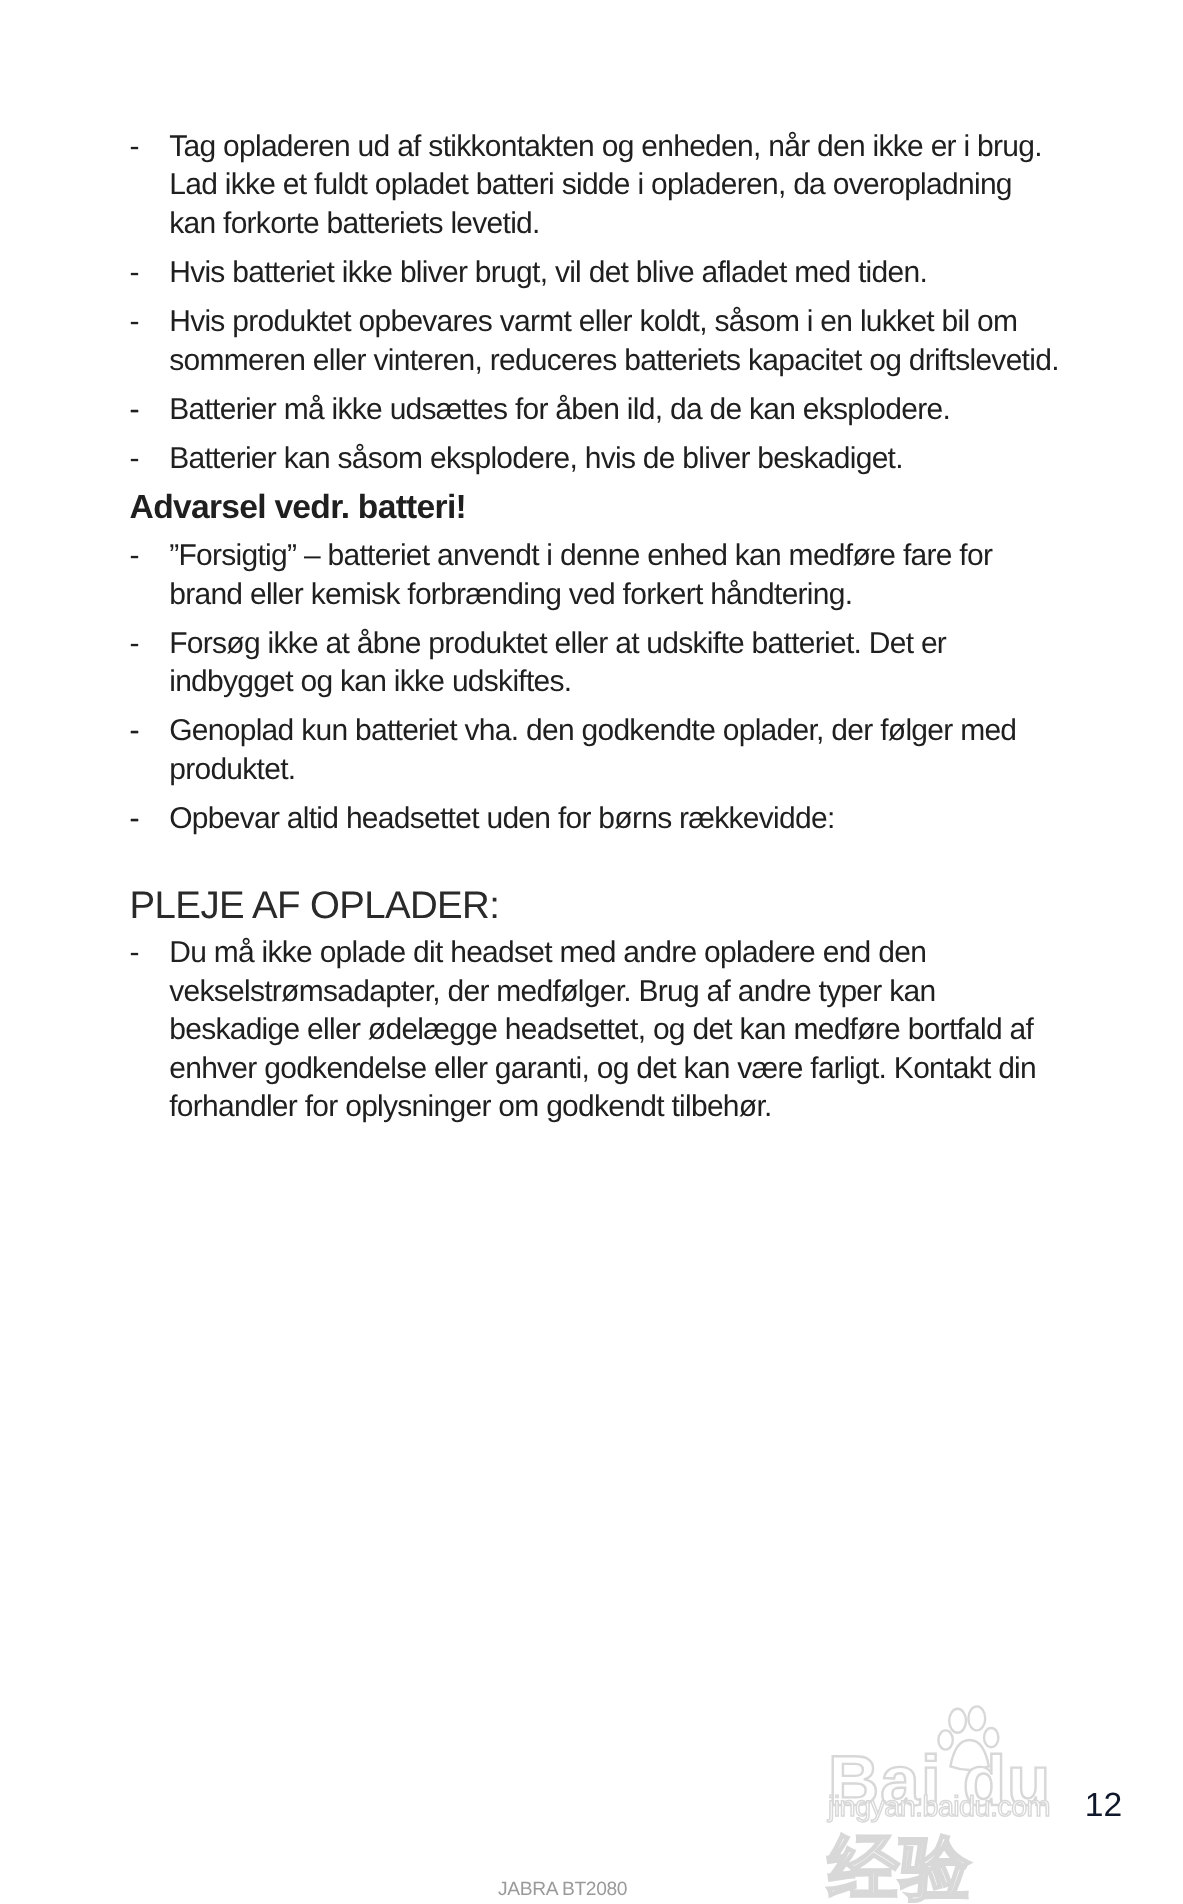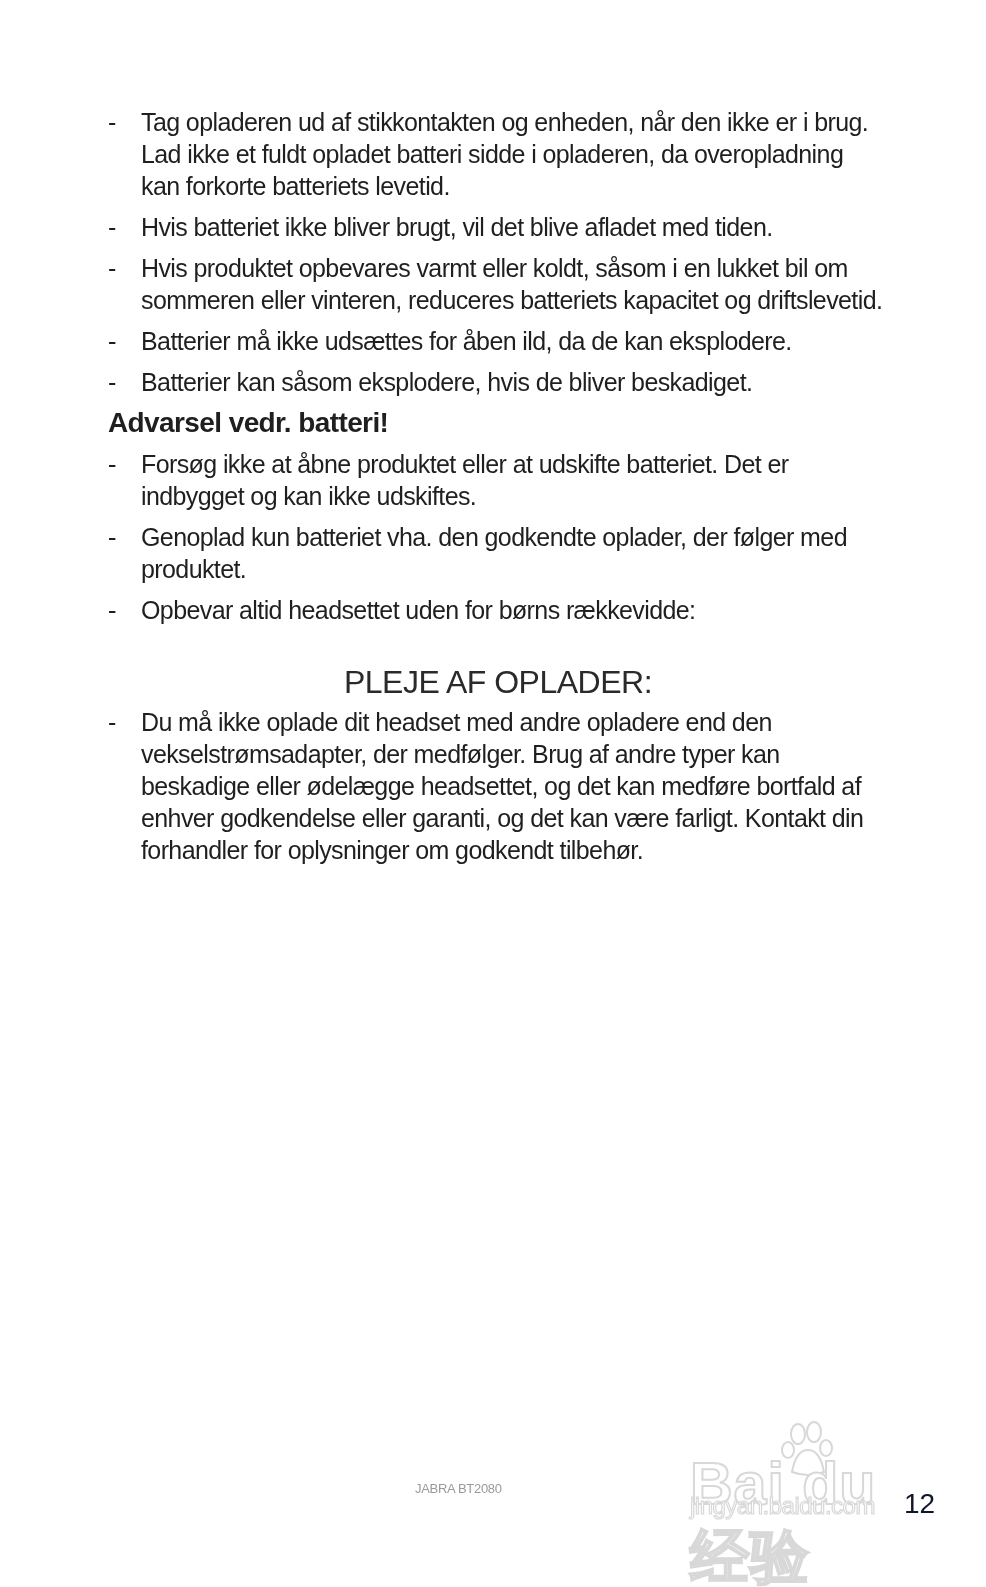--- a/index.html
+++ b/index.html
@@ -47,27 +47,26 @@
       letter-spacing: -0.6px;
       margin: 2px 0 8px 0;
     }
     .section-heading {
       font-size: 32px;
       line-height: 40px;
       font-weight: normal;
       letter-spacing: -0.5px;
       color: #2a2a2a;
       margin: 36px 0 4px 0;
-      text-align: center;
     }
     .footer-title {
       position: absolute;
       left: 415px;
-      top: 1481px;
-      font-size: 13px;
+      top: 1566px;
+      font-size: 16px;
       color: #9a9a9a;
       letter-spacing: -0.3px;
     }
     .page-number {
       position: absolute;
       left: 904px;
       top: 1488px;
       font-size: 28px;
       color: #0f172a;
     }
@@ -118,21 +117,21 @@
     <li><span class="dash">-</span><span>Hvis batteriet ikke bliver brugt, vil det blive afladet med tiden.</span></li>
     <li><span class="dash">-</span><span>Hvis produktet opbevares varmt eller koldt, såsom i en lukket bil om sommeren eller vinteren, reduceres batteriets kapacitet og driftslevetid.</span></li>
     <li><span class="dash">-</span></li>
     <li><span class="dash">-</span><span>Batterier må ikke udsættes for åben ild, da de kan eksplodere.</span></li>
     <li><span class="dash">-</span><span>Batterier kan såsom eksplodere, hvis de bliver beskadiget.</span></li>
   </ul>
 
   <div class="subheading">Advarsel vedr. batteri!</div>
 
   <ul class="bullets">
-    <li><span class="dash">-</span></li>
+    <li><span class="dash">-</span><span>”Forsigtig” – batteriet anvendt i denne enhed kan medføre fare for brand eller kemisk forbrænding ved forkert håndtering.</span></li>
     <li><span class="dash">-</span><span>Forsøg ikke at åbne produktet eller at udskifte batteriet. Det er indbygget og kan ikke udskiftes.</span></li>
     <li><span class="dash">-</span></li>
     <li><span class="dash">-</span><span>Genoplad kun batteriet vha. den godkendte oplader, der følger med produktet.</span></li>
     <li><span class="dash">-</span></li>
     <li><span class="dash">-</span><span>Opbevar altid headsettet uden for børns rækkevidde:</span></li>
   </ul>
 
   <h2 class="section-heading">PLEJE AF OPLADER:</h2>
 
   <ul class="bullets">

